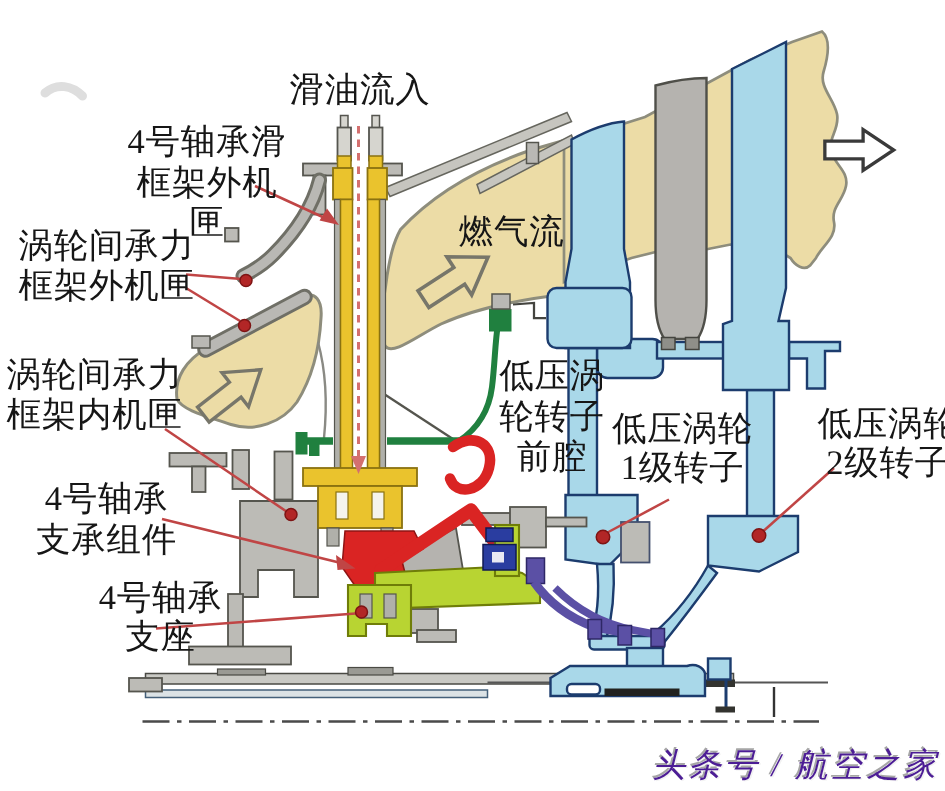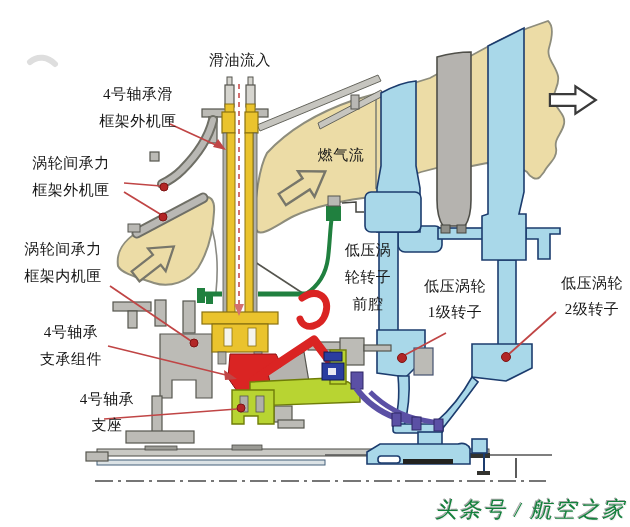--- a/index.html
+++ b/index.html
@@ -2,28 +2,28 @@
 <html><head>
 <meta charset="utf-8">
 <style>
   html,body{margin:0;padding:0;background:#ffffff;}
   #stage{
     position:relative;width:630px;height:527px;background:#ffffff;overflow:hidden;
     font-family:"Liberation Serif","DejaVu Serif",serif;
   }
   #diagram-svg{position:absolute;left:0;top:0;width:630px;height:527px;}
   .lbl{
-    position:absolute;color:#161616;font-size:15px;line-height:26px;
+    position:absolute;color:#161616;font-size:23px;line-height:26px;
     white-space:pre-line;letter-spacing:0.5px;z-index:5;
   }
   .lbl.center{text-align:center;}
   .lbl.left{text-align:center;}
   #watermark{
     position:absolute;right:4px;bottom:2px;z-index:6;
-    font-size:22px;font-style:italic;letter-spacing:2px;color:#15803d;
+    font-size:22px;font-style:italic;letter-spacing:2px;color:#4c1d95;
     text-shadow:1px 1px 0 #f2f2f2,-1px -1px 0 #a6a6a6;
     margin-left:20px;
   }
 </style>
 </head>
 <body>
 
 <div id="stage">
 
 <svg id="diagram-svg" viewBox="0 0 630 527">

